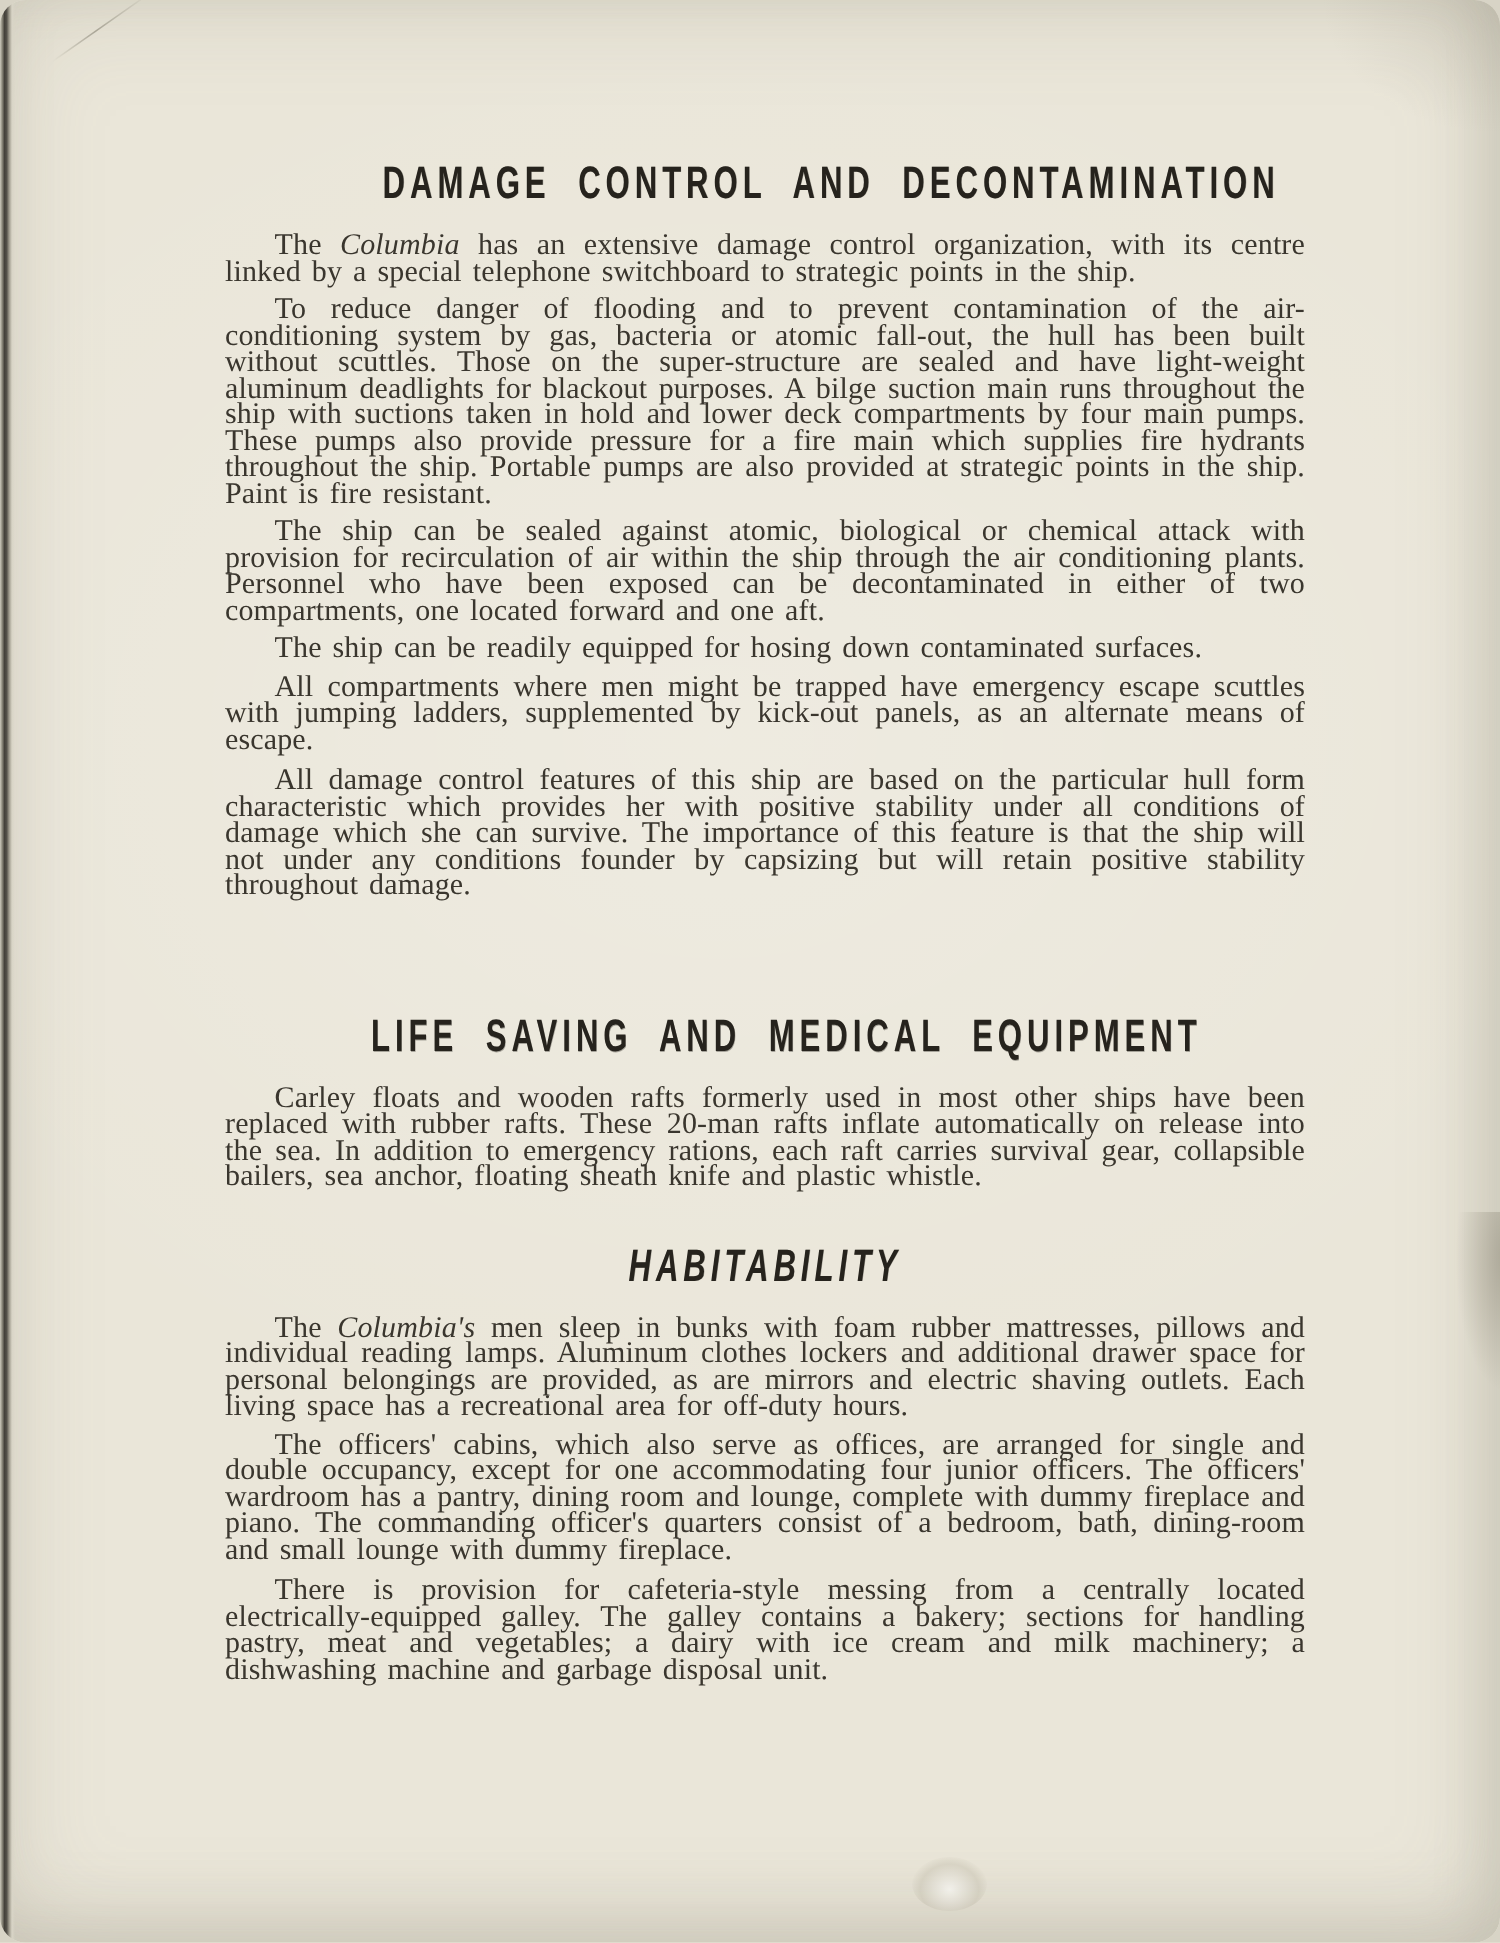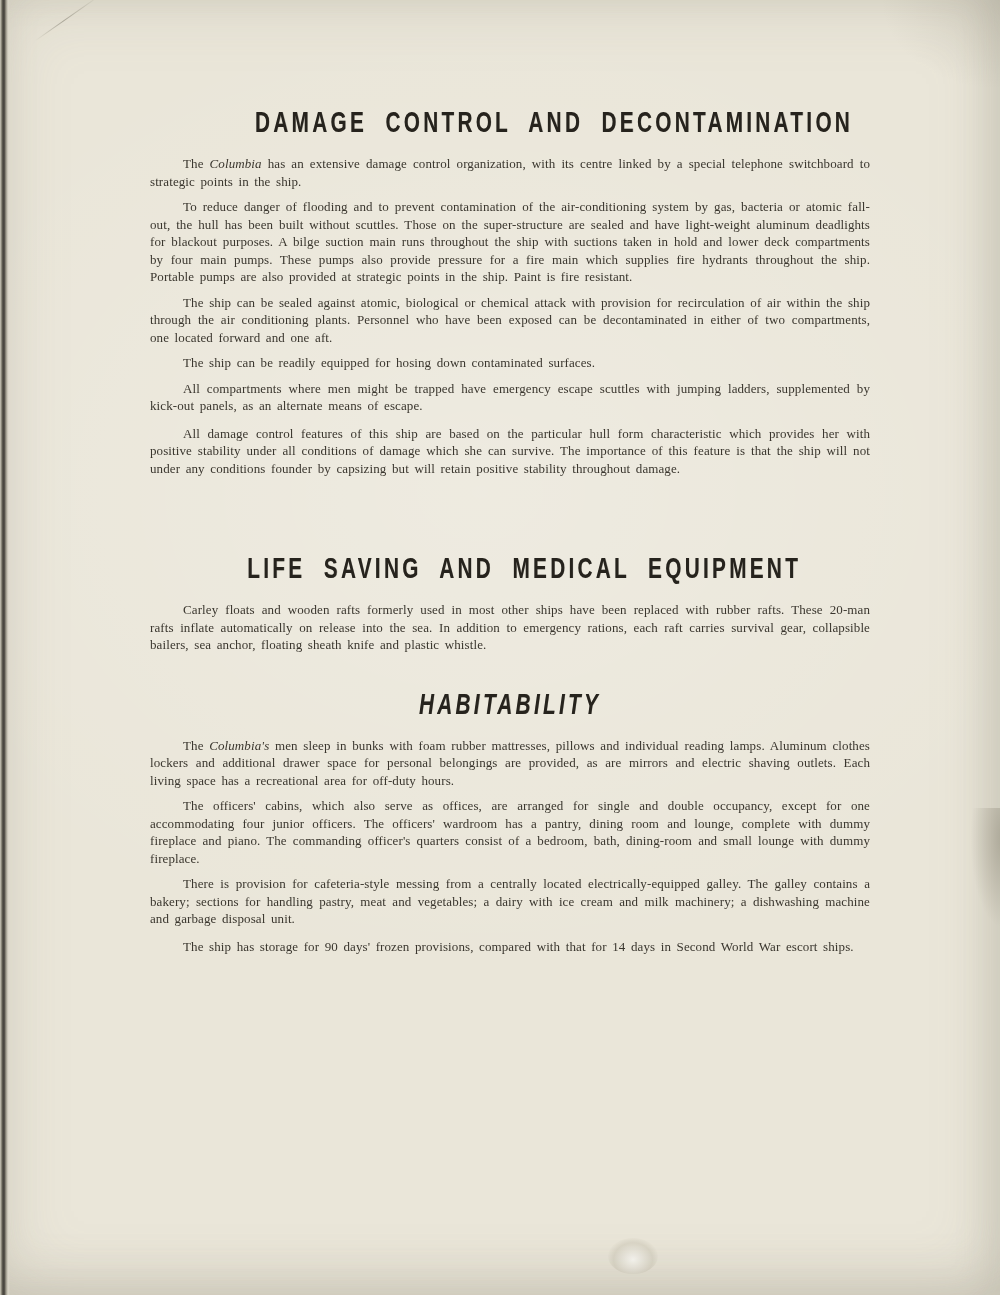--- a/index.html
+++ b/index.html
@@ -18,20 +18,21 @@
     width:1000px;
     height:1295px;
     overflow:hidden;
     background:
       radial-gradient(ellipse 900px 700px at 48% 38%, rgba(255,255,255,0.20), rgba(255,255,255,0) 70%),
       var(--paper);
     box-shadow:
       inset 0 0 70px rgba(141,135,117,0.22),
       inset 0 -24px 40px rgba(141,135,117,0.14),
       inset -18px 0 30px rgba(141,135,117,0.10);
+    border-radius: 17px;
   }
   
   .edge-left{
     position:absolute;left:0;top:0;bottom:0;width:10px;
     background:linear-gradient(90deg,
       #cfccbe 0px,#8a8779 1.5px,#44413a 3px,#55524a 4.5px,
       #9b9789 6px,#d9d5c7 8px,rgba(217,213,199,0) 10px);
   }
   
   .crease{
@@ -74,21 +75,21 @@
     letter-spacing:0.16em;
     word-spacing:0.45em;
     color:var(--heading-ink);
     transform:scale(0.74,1.08);
     transform-origin:center;
     text-shadow:0.4px 0.4px 0 rgba(38,35,29,0.35);
   }
   .heading.mt-lg{margin-top:73px;}
   .heading.mt-md{margin-top:32px;font-style:italic;}
   .paras p{
-    font-size:13px;
+    font-size:20px;
     line-height:17.5px;
     text-align:justify;
     text-indent:33px;
     word-spacing:2.2px;
     letter-spacing:0.1px;
     margin:0 0 8px 0;
     color:var(--ink);
   }
   .paras p:last-child{margin-bottom:0;margin-top:10px;}
   .paras em{font-style:italic;}
@@ -129,18 +130,17 @@
     </section>
 
     <section>
       <h1 class="heading mt-md">
         <span class="hspan">HABITABILITY</span>
       </h1>
       <div class="paras">
           <p>The <em>Columbia's</em> men sleep in bunks with foam rubber mattresses, pillows and individual reading lamps. Aluminum clothes lockers and additional drawer space for personal belongings are provided, as are mirrors and electric shaving outlets. Each living space has a recreational area for off-duty hours.</p>
           <p>The officers' cabins, which also serve as offices, are arranged for single and double occupancy, except for one accommodating four junior officers. The officers' wardroom has a pantry, dining room and lounge, complete with dummy fireplace and piano. The commanding officer's quarters consist of a bedroom, bath, dining-room and small lounge with dummy fireplace.</p>
           <p>There is provision for cafeteria-style messing from a centrally located electrically-equipped galley. The galley contains a bakery; sections for handling pastry, meat and vegetables; a dairy with ice cream and milk machinery; a dishwashing machine and garbage disposal unit.</p>
-          <p>The ship has storage for 90 days' frozen provisions, compared with that for 14 days in Second World War escort ships.</p>
         </div>
     </section>
 
   </main>
 </div>
 
 </body></html>

